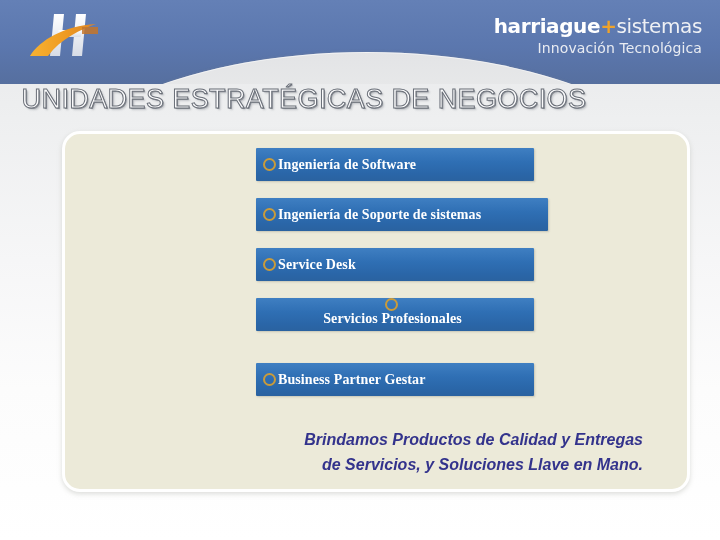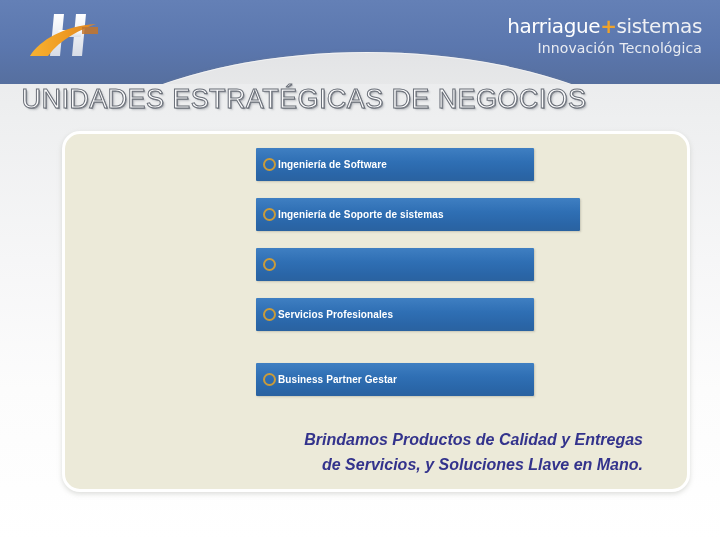--- a/index.html
+++ b/index.html
@@ -71,21 +71,21 @@
     text-align: right;
     line-height: 1;
   }
   .wordmark-main {
     font-family: "DejaVu Sans", sans-serif;
     font-size: 20px;
     letter-spacing: -0.4px;
     white-space: nowrap;
   }
   .wm-strong {
-    font-weight: normal;
+    font-weight: bold;
     color: #ffffff;
   }
   .wm-plus {
     font-weight: bold;
     color: #f0a32a;
   }
   .wm-light {
     font-weight: normal;
     color: #eef0f4;
   }
@@ -146,36 +146,36 @@
     align-items: center;
     height: 33px;
     padding: 0 12px 0 7px;
     background: linear-gradient(180deg, #3f7fc2 0%, #2f6fb4 42%, #2a66a8 78%, #2a62a0 100%);
     border-radius: 1px;
     box-shadow: 1px 1px 2px rgba(150,150,140,0.45);
     box-sizing: border-box;
     width: 278px;
     margin-bottom: 17px;
   }
-  .bullet-btn.wide  { width: 324px; }
-  .bullet-btn.gap   { margin-bottom: 32px; }
+  .bullet-btn.wide  { width: 292px; }
+  .bullet-btn.gap   { margin-bottom: 32px; flex-direction: column; }
   .bullet-btn.last  { margin-bottom: 0; margin-top: 17px; }
 
   .ring-bullet {
     flex: 0 0 auto;
     width: 13px;
     height: 13px;
     border-radius: 50%;
     border: 2px solid #c99b3b;
     box-sizing: border-box;
     margin-right: 2px;
   }
   .bullet-label {
-    font-family: Liberation Sans, sans-serif;
-    font-size: 10px;
+    font-family: Liberation Serif, serif;
+    font-size: 14px;
     font-weight: bold;
     color: #ffffff;
     white-space: nowrap;
     letter-spacing: 0.1px;
     text-align: right;
   }
 
   
   .tagline {
     position: absolute;
@@ -246,20 +246,21 @@
         <span class="bullet-label">Ingeniería de Software</span>
       </div>
 
       <div class="bullet-btn wide">
         <span class="ring-bullet"></span>
         <span class="bullet-label">Ingeniería de Soporte de sistemas</span>
       </div>
 
       <div class="bullet-btn">
         <span class="ring-bullet"></span>
+        <span class="bullet-label">Service Desk</span>
       </div>
 
       <div class="bullet-btn gap">
         <span class="ring-bullet"></span>
         <span class="bullet-label">Servicios Profesionales</span>
       </div>
 
       <div class="bullet-btn last">
         <span class="ring-bullet"></span>
         <span class="bullet-label">Business Partner Gestar</span>

